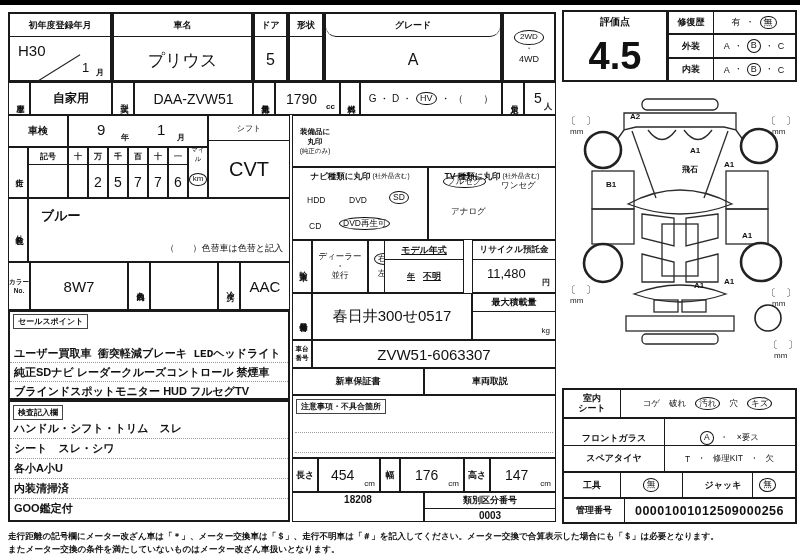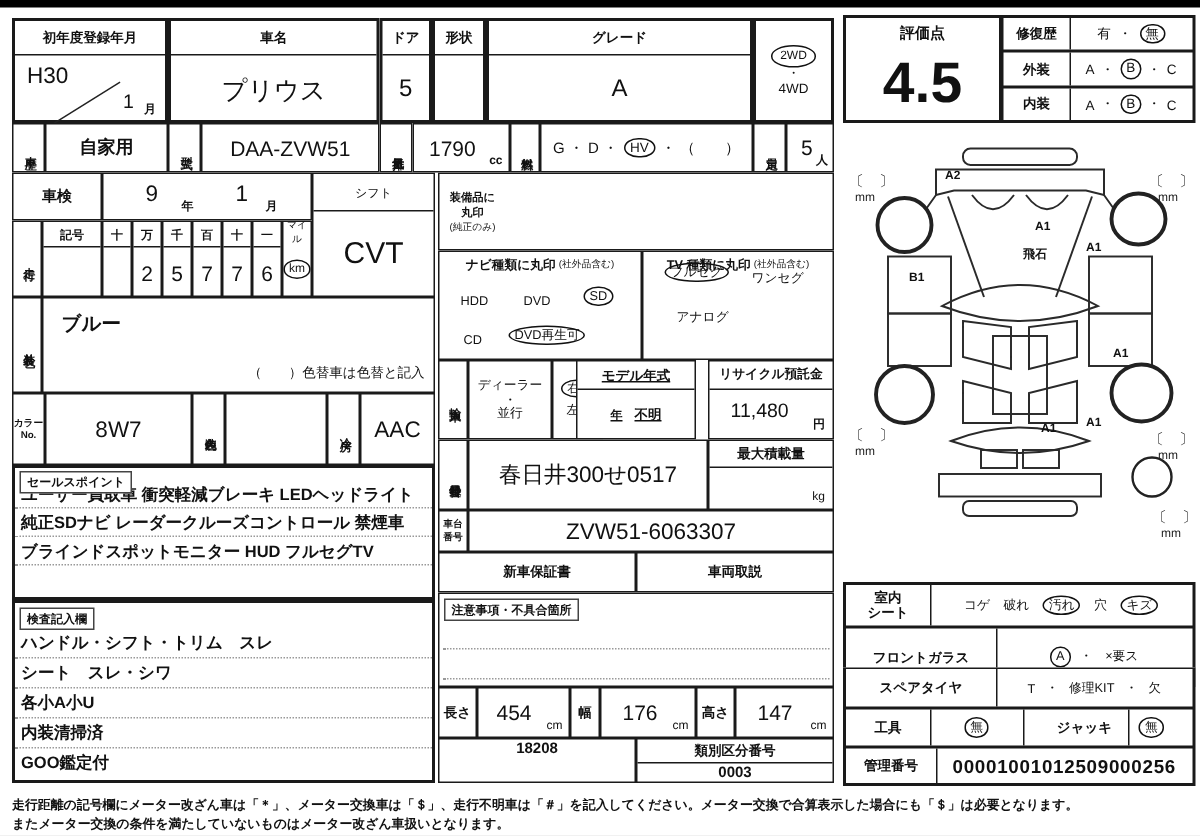--- a/index.html
+++ b/index.html
@@ -43,21 +43,21 @@
   </div>
   <div class="cell thick" style="left:253px;top:12px;width:35px;height:70px;">
     <div class="hdr" style="height:22px;border-bottom:1px solid #1a1a1a;">ドア</div>
     <div class="val" style="height:46px;font-size:16px;">5</div>
   </div>
   <div class="cell thick" style="left:288px;top:12px;width:36px;height:70px;">
     <div class="hdr" style="height:22px;border-bottom:1px solid #1a1a1a;">形状</div>
     <div class="val" style="height:46px;font-size:13px;"></div>
   </div>
   <div class="cell thick" style="left:324px;top:12px;width:178px;height:70px;">
-    <div class="hdr" style="height:22px;border-bottom:1px solid #1a1a1a;">グレード</div>
+    <div class="hdr" style="height:22px;border-bottom:1px solid #1a1a1a;border-radius:10px;">グレード</div>
     <div class="val" style="height:46px;font-size:16px;">A</div>
   </div>
   <div class="cell thick" style="left:502px;top:12px;width:54px;height:70px;">
     <div class="val" style="height:100%;flex-direction:column;gap:1px;">
       <span class="c" style="font-size:8px;">2WD</span>
       <span style="font-size:8px;line-height:0.8;">・</span>
       <span style="font-size:9px;">4WD</span>
     </div>
   </div>
 
@@ -141,21 +141,21 @@
     </div>
   </div>
   <div class="cell val" style="left:30px;top:262px;width:98px;height:48px;font-size:15px;">8W7</div>
   <div class="cell vt" style="left:128px;top:262px;width:22px;height:48px;letter-spacing:0;">内装色</div>
   <div class="cell val" style="left:150px;top:262px;width:68px;height:48px;font-size:12px;"></div>
   <div class="cell vt" style="left:218px;top:262px;width:22px;height:48px;">冷房</div>
   <div class="cell val" style="left:240px;top:262px;width:50px;height:48px;font-size:15px;">AAC</div>
 
   <div class="cell thick" style="left:8px;top:310px;width:282px;height:90px;">
     <span class="tab" style="position:absolute;left:3px;top:2px;">セールスポイント</span>
-    <div class="txtline" style="margin-top:8px;">ユーザー買取車 衝突軽減ブレーキ LEDヘッドライト</div>
+    <div class="txtline" style="margin-top:32px;font-family:Liberation Mono, monospace;">ユーザー買取車 衝突軽減ブレーキ LEDヘッドライト</div>
     <div class="txtline">純正SDナビ レーダークルーズコントロール 禁煙車</div>
     <div class="txtline">ブラインドスポットモニター HUD フルセグTV</div>
   </div>
 
   <div class="cell thick" style="left:8px;top:400px;width:282px;height:122px;">
     <span class="tab" style="position:absolute;left:3px;top:3px;">検査記入欄</span>
     <div class="txtline" style="margin-top:17px;height:20px;">ハンドル・シフト・トリム　スレ</div>
     <div class="txtline" style="height:20px;">シート　スレ・シワ</div>
     <div class="txtline" style="height:20px;">各小A小U</div>
     <div class="txtline" style="height:20px;">内装清掃済</div>

